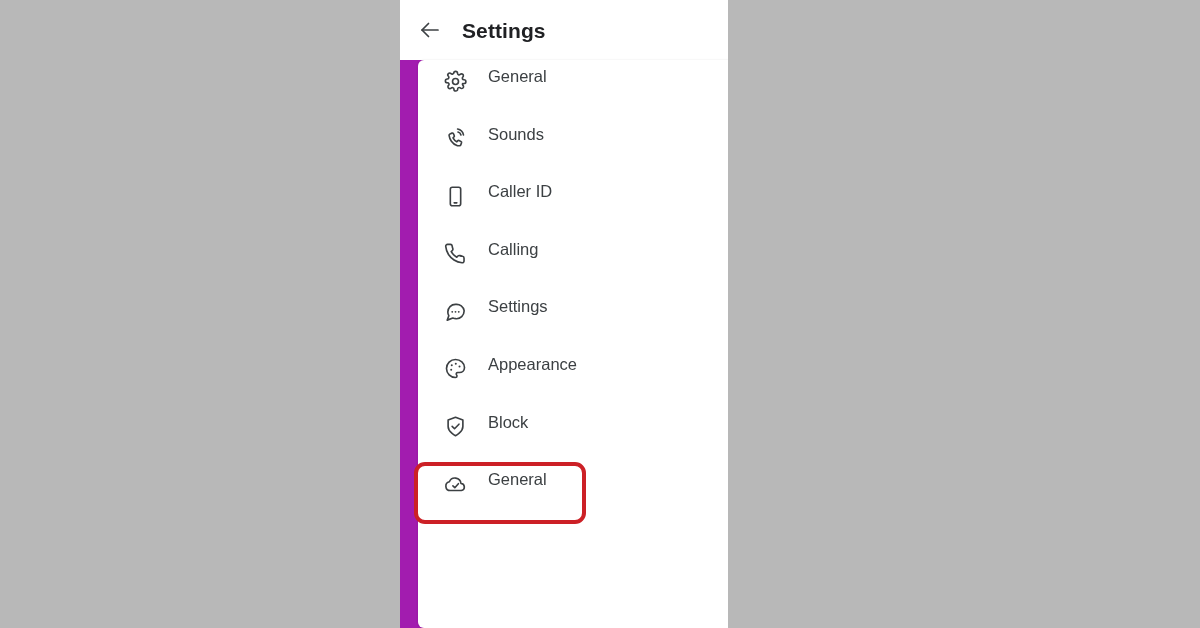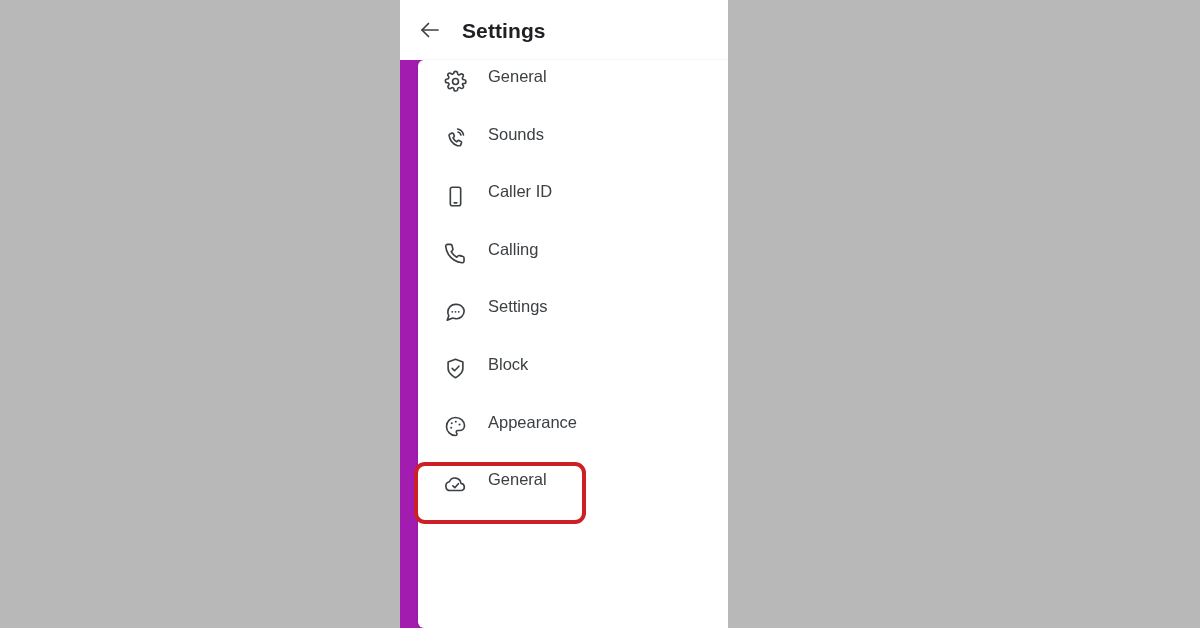--- a/index.html
+++ b/index.html
@@ -187,43 +187,43 @@
             <circle cx="12" cy="12.3" r="0.95" fill="#3c4043" stroke="none"></circle>
             <circle cx="15.4" cy="12.3" r="0.95" fill="#3c4043" stroke="none"></circle>
           </svg>
         </span>
         <span class="row-label">Settings</span>
       </div>
 
       <div class="settings-row">
         <span class="row-icon">
           <svg width="23" height="23" viewBox="0 0 24 24" fill="none" stroke="#3c4043" stroke-width="1.7" stroke-linecap="round" stroke-linejoin="round">
-            <path d="M12 21.6s7.7-3.85 7.7-9.62V5.25L12 2.4 4.3 5.25v6.73C4.3 17.75 12 21.6 12 21.6z"></path>
-            <polyline points="8.5,11.8 11,14.3 15.6,9.6"></polyline>
-          </svg>
-        </span>
-        <span class="row-label">Block</span>
-      </div>
-
-      <div class="settings-row">
-        <span class="row-icon">
-          <svg width="23" height="23" viewBox="0 0 24 24" fill="none" stroke="#3c4043" stroke-width="1.7" stroke-linecap="round" stroke-linejoin="round">
             <path d="M12 2.6a9.4 9.4 0 0 0 0 18.8c.86 0 1.56-.7 1.56-1.56 0-.41-.15-.77-.4-1.05a1.55 1.55 0 0 1 1.15-2.6h1.84A5.25 5.25 0 0 0 21.4 11C21.4 6.35 17.2 2.6 12 2.6z"></path>
             <circle cx="8.1" cy="8.6" r="1.05" fill="#3c4043" stroke="none"></circle>
             <circle cx="12.3" cy="7.1" r="1.05" fill="#3c4043" stroke="none"></circle>
             <circle cx="16.2" cy="9.9" r="1.05" fill="#3c4043" stroke="none"></circle>
             <circle cx="7.5" cy="13.3" r="1.05" fill="#3c4043" stroke="none"></circle>
           </svg>
         </span>
         <span class="row-label">Appearance</span>
       </div>
 
       <div class="settings-row">
         <span class="row-icon">
           <svg width="23" height="23" viewBox="0 0 24 24" fill="none" stroke="#3c4043" stroke-width="1.7" stroke-linecap="round" stroke-linejoin="round">
+            <path d="M12 21.6s7.7-3.85 7.7-9.62V5.25L12 2.4 4.3 5.25v6.73C4.3 17.75 12 21.6 12 21.6z"></path>
+            <polyline points="8.5,11.8 11,14.3 15.6,9.6"></polyline>
+          </svg>
+        </span>
+        <span class="row-label">Block</span>
+      </div>
+
+      <div class="settings-row">
+        <span class="row-icon">
+          <svg width="23" height="23" viewBox="0 0 24 24" fill="none" stroke="#3c4043" stroke-width="1.7" stroke-linecap="round" stroke-linejoin="round">
             <path d="M18.1 18.3H6.5A4.6 4.6 0 0 1 5.6 9.2a6.3 6.3 0 0 1 12.1 1.75 3.7 3.7 0 0 1 .4 7.35z"></path>
             <polyline points="9.3,13.4 11.3,15.4 15,11.2"></polyline>
           </svg>
         </span>
         <span class="row-label">General</span>
       </div>
 
     </div>
   </div>
 

